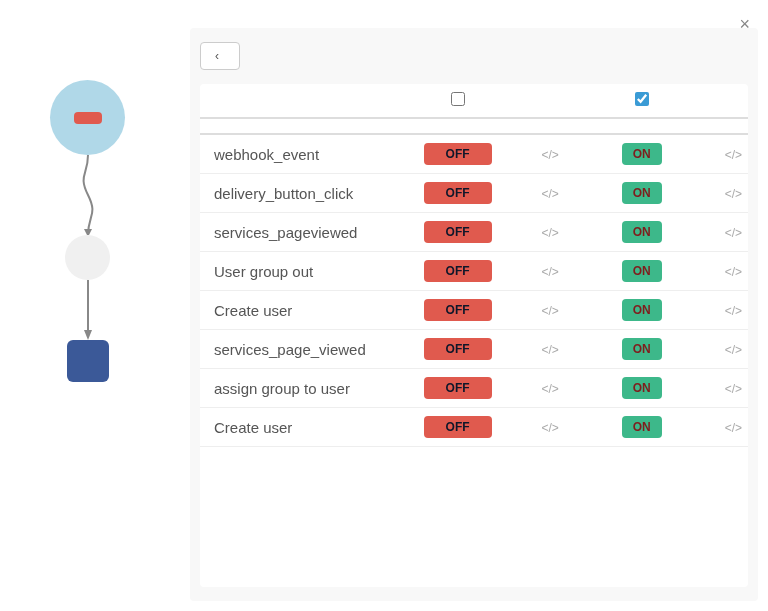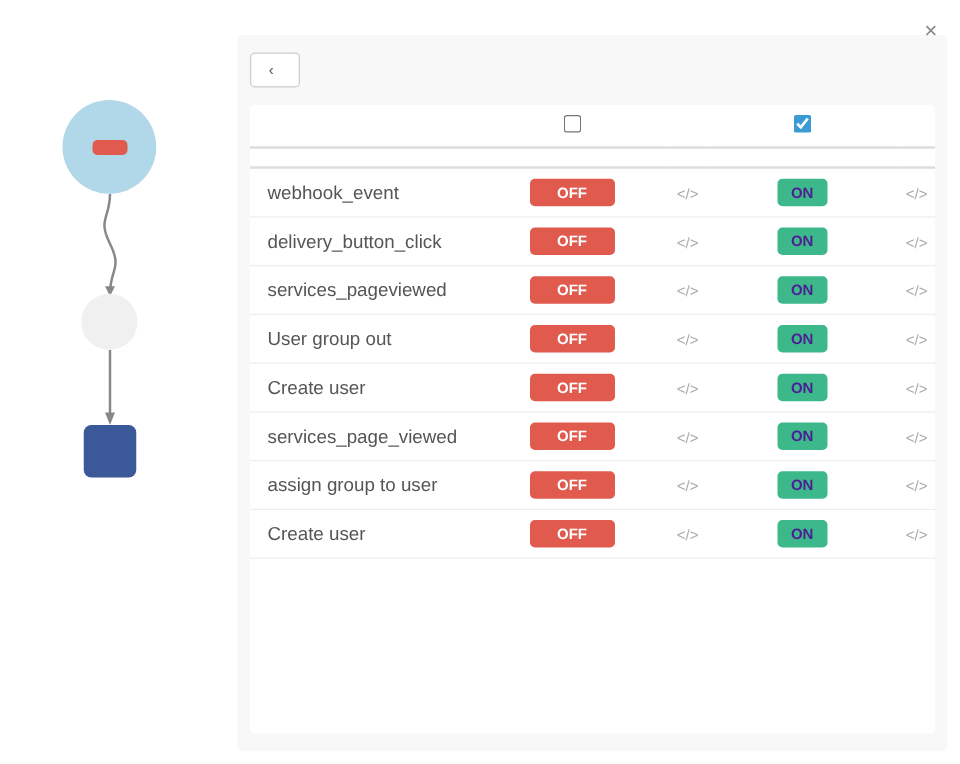--- a/index.html
+++ b/index.html
@@ -183,33 +183,33 @@
     }
 
     .event-name {
       padding: 8px 14px;
       color: #555;
       font-size: 15px;
     }
 
     .btn-off {
       background: #e05a4e;
-      color: #ffffff;
+      color: #0f172a;
       border: none;
       border-radius: 4px;
       padding: 4px 22px;
       font-size: 12px;
       font-weight: bold;
       cursor: pointer;
       min-width: 40px;
     }
 
     .btn-on {
       background: #3db88a;
-      color: #4c1d95;
+      color: #7f1d1d;
       border: none;
       border-radius: 4px;
       padding: 4px 10px;
       font-size: 12px;
       font-weight: bold;
       cursor: pointer;
       min-width: 40px;
     }
 
     .code-icon {

